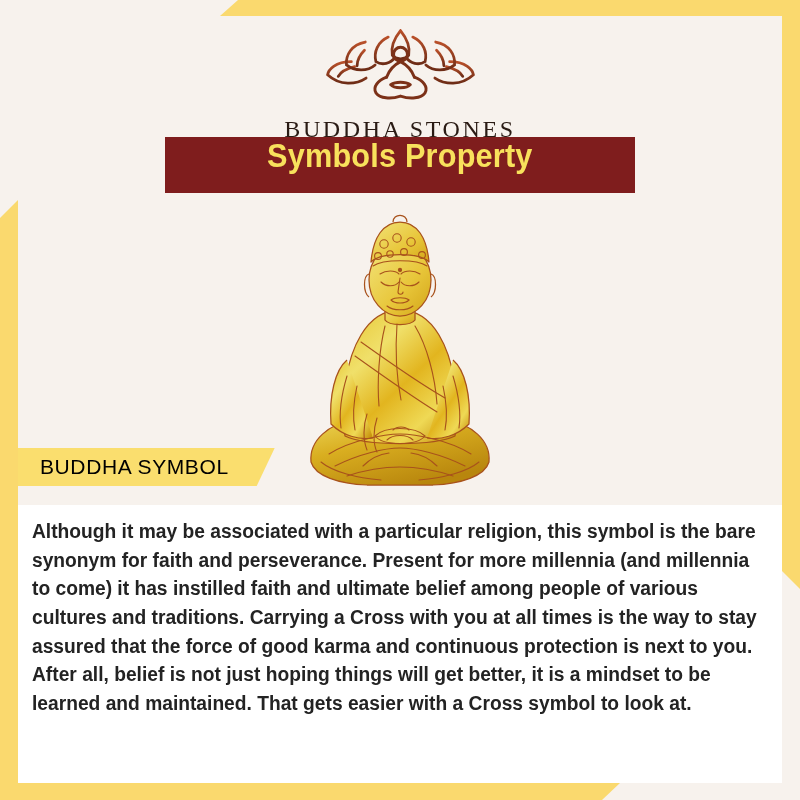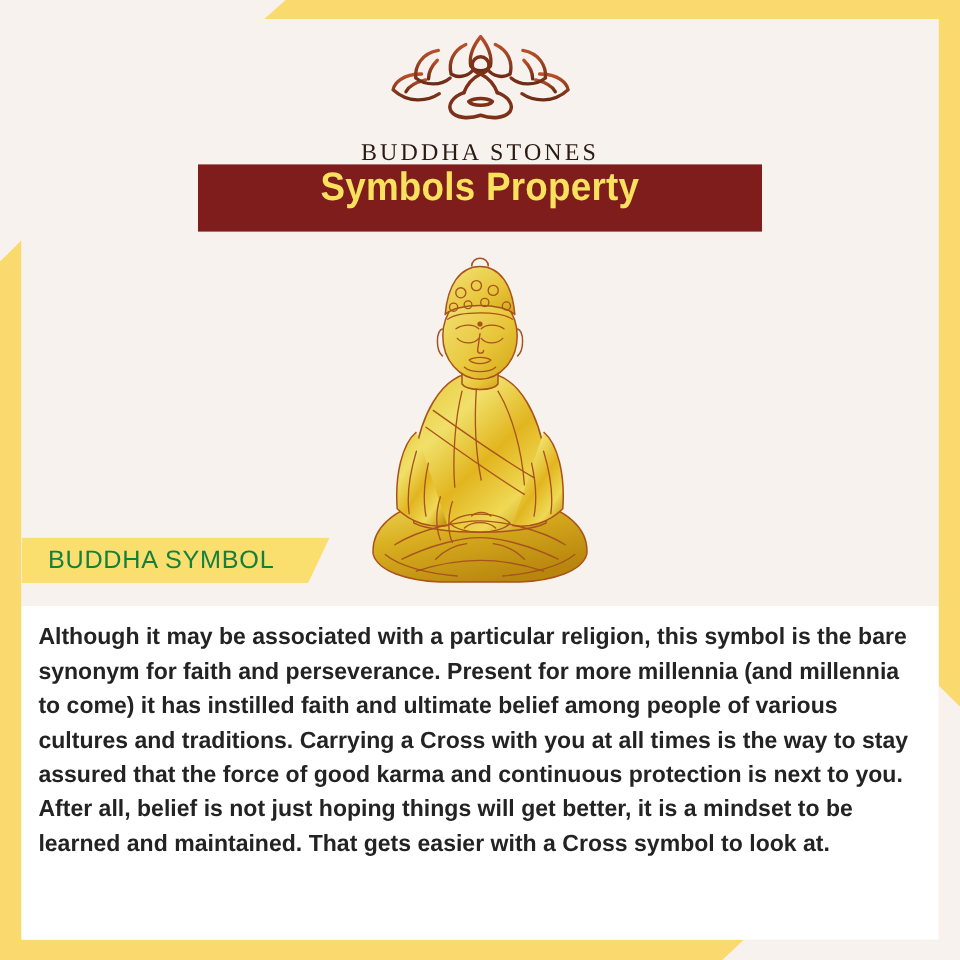--- a/index.html
+++ b/index.html
@@ -66,21 +66,21 @@
   .logo-mark {
     display: block;
     margin: 0 auto;
     width: 165px;
     height: 86px;
   }
   .logo-wordmark {
     display: block;
     margin-top: 6px;
     font-family: "Liberation Serif", serif;
-    font-size: 20px;
+    font-size: 24px;
     letter-spacing: 2.6px;
     color: #2a1b14;
     font-weight: 400;
   }
 
   
   .title-banner {
     position: absolute;
     top: 137px;
     left: 165px;
@@ -122,21 +122,21 @@
     top: 448px;
     height: 38px;
     padding: 0 46px 0 22px;
     background: #fade6e;
     display: flex;
     align-items: center;
     clip-path: polygon(0 0, 100% 0, calc(100% - 18px) 100%, 0 100%);
     z-index: 4;
   }
   .symbol-tag-label {
-    color: #15803d;
+    color: #000000;
     font-size: 21px;
     letter-spacing: 0.6px;
     font-weight: 400;
   }
 
   
   .content-panel {
     position: absolute;
     left: 18px;
     top: 505px;

